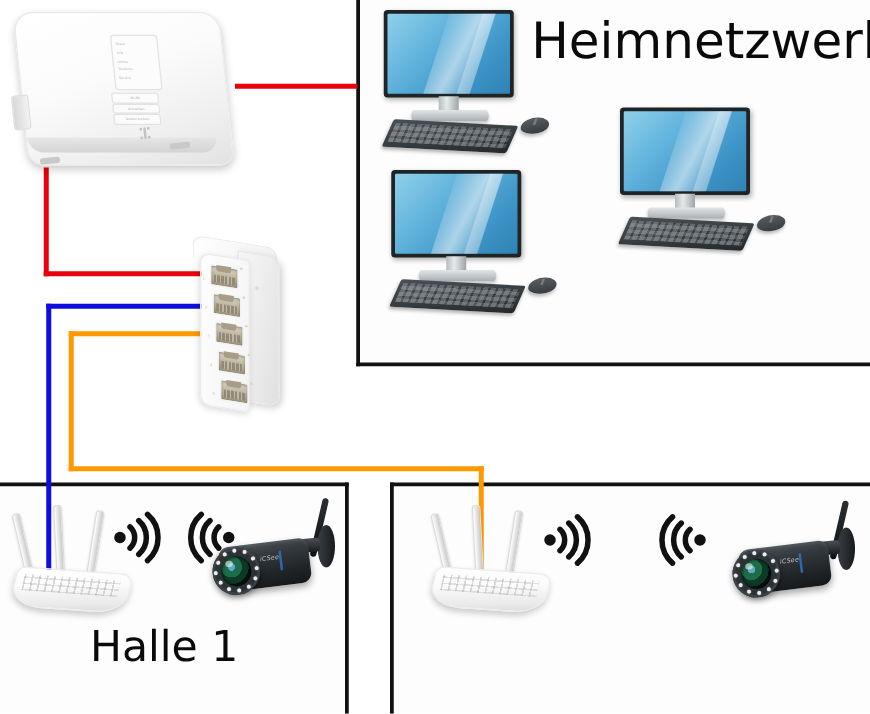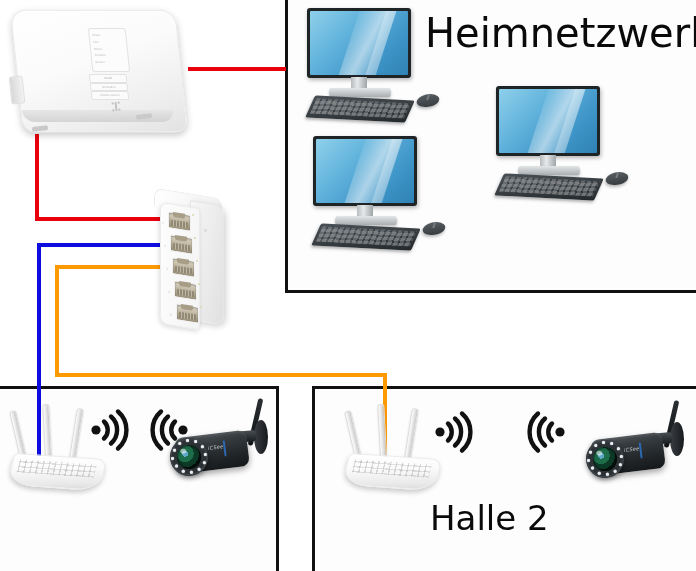--- a/index.html
+++ b/index.html
@@ -324,20 +324,21 @@
         <i style="left:10px;top:31px;"></i>
       <i style="left:4px;top:25px;"></i>
         <i style="left:1px;top:17px;"></i>
       <i style="left:4px;top:9px;"></i>
         <i style="left:10px;top:3px;"></i>
     </div>
     <div class="lens"></div>
     <div class="logo">iCSee</div>
   </div>
 
+  <div class="box-title" id="halle1-title">Halle 1</div>
 
   <div class="ap" style="left:345px;top:398px;">
     <div class="ant a1"></div>
     <div class="ant a2"></div>
     <div class="ant a3"></div>
     <div class="body"></div>
   </div>
 
   <div class="wifi" style="left:432px;top:408px;">
     <svg viewBox="0 0 46 48">
@@ -374,15 +375,14 @@
         <i style="left:10px;top:31px;"></i>
       <i style="left:4px;top:25px;"></i>
         <i style="left:1px;top:17px;"></i>
       <i style="left:4px;top:9px;"></i>
         <i style="left:10px;top:3px;"></i>
     </div>
     <div class="lens"></div>
     <div class="logo">iCSee</div>
   </div>
 
-  <div class="box-title" id="halle2-title">Halle 2</div>
 
 </div>
 
 </body></html>

